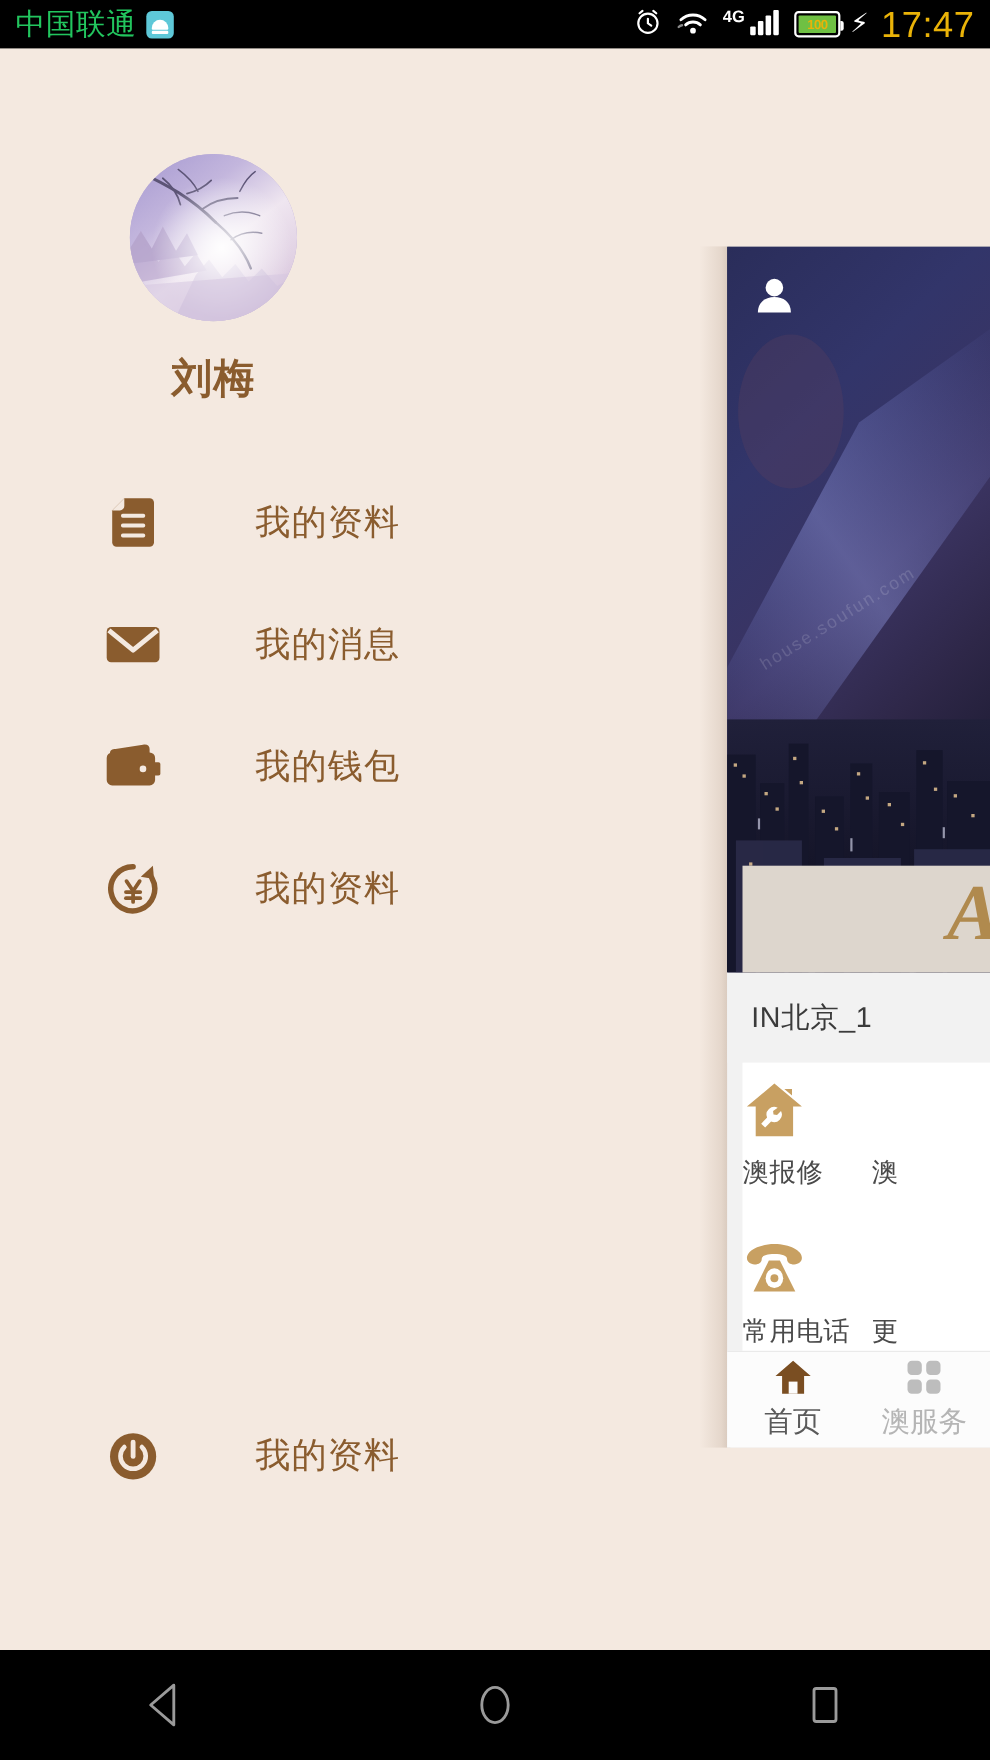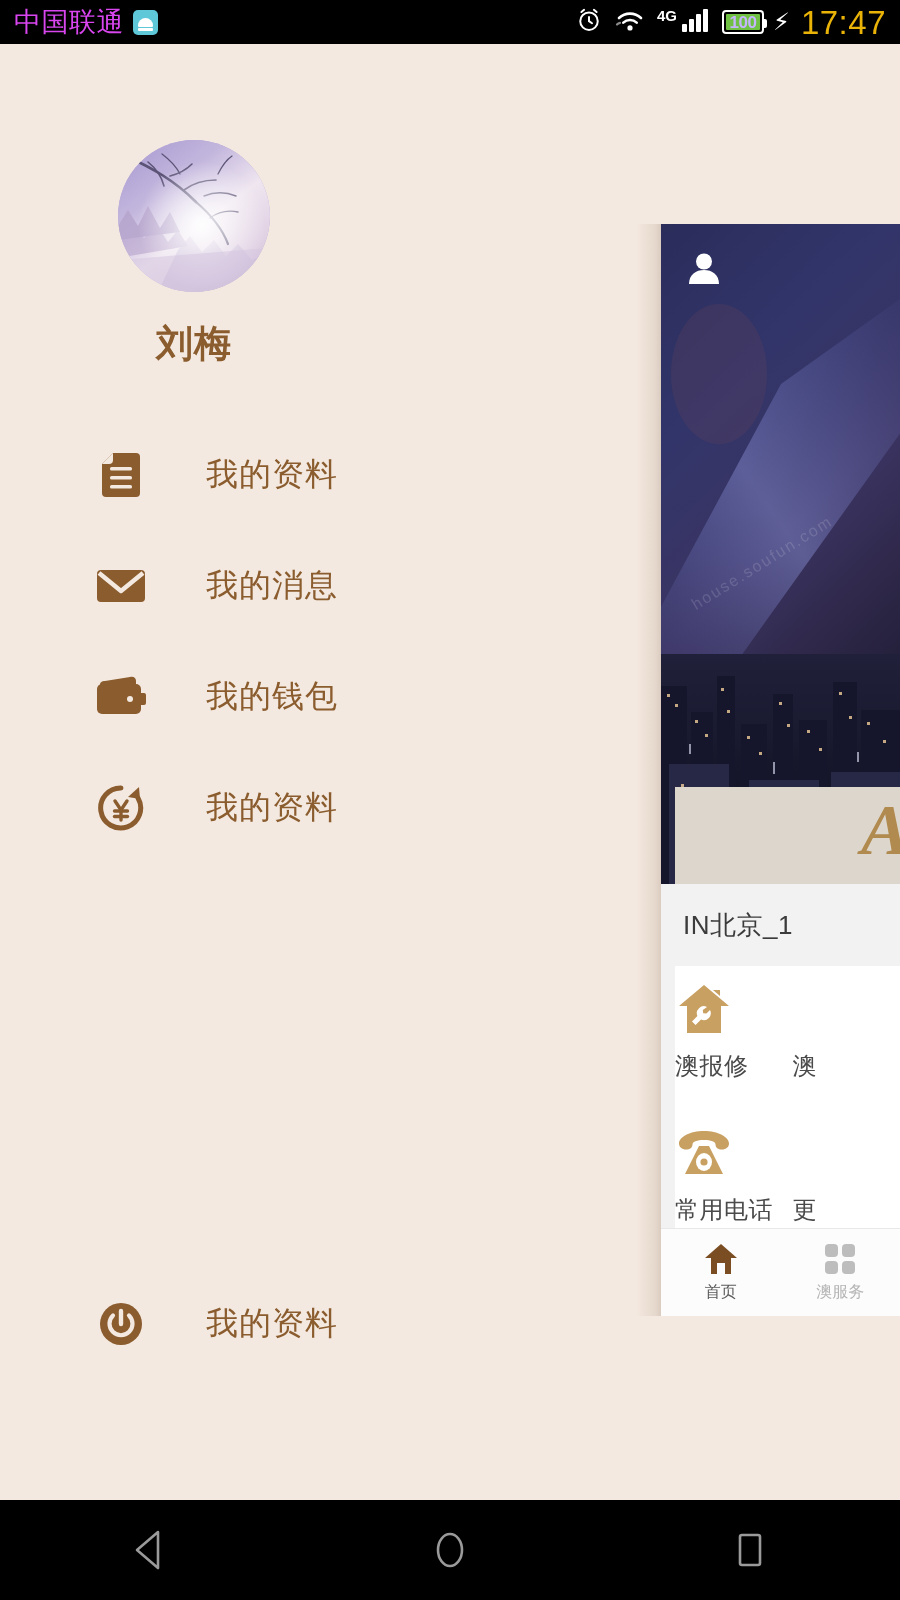--- a/index.html
+++ b/index.html
@@ -27,21 +27,21 @@
     justify-content: space-between;
     padding: 0 14px;
     z-index: 60;
   }
   .status-left {
     display: flex;
     align-items: center;
     gap: 9px;
   }
   .carrier {
-    color: #d946ef;
+    color: #22c55e;
     font-size: 27px;
     letter-spacing: 0.5px;
     line-height: 1;
   }
   .android-chip {
     width: 25px; height: 25px;
     border-radius: 5px;
     background: #5ec8d8;
     position: relative;
     flex: none;
@@ -97,22 +97,22 @@
     border-radius: 0 2px 2px 0;
   }
   .battery-fill {
     position: absolute;
     inset: 2px;
     background: #6fc043;
     border-radius: 1px;
   }
   .battery-text {
     position: relative;
-    color: #c4b5fd;
-    font-size: 17px;
+    color: #eab308;
+    font-size: 12px;
     font-weight: bold;
     line-height: 1;
     letter-spacing: -0.5px;
   }
   .bolt {
     color: #fff;
     font-size: 24px;
     line-height: 1;
     margin-left: -2px;
   }
@@ -169,21 +169,21 @@
   .menu-icon {
     width: 50px; height: 50px;
     flex: none;
     display: flex;
     align-items: center;
     justify-content: center;
     color: #8a5c2e;
   }
   .menu-icon svg { display: block; }
   .menu-label {
-    margin-left: 60px;
+    margin-left: 86px;
     color: #8a5c2e;
     font-size: 32px;
     letter-spacing: 1px;
     text-align: right;
   }
 
   .logout {
     position: absolute;
     left: 0; top: 1255px;
     width: 500px;
@@ -332,21 +332,21 @@
     cursor: pointer;
   }
   .tab-icon {
     width: 36px; height: 34px;
     display: flex;
     align-items: center;
     justify-content: center;
   }
   .tab-icon svg { display: block; }
   .tab-label {
-    font-size: 16px;
+    font-size: 26px;
     white-space: nowrap;
   }
   .tab.active .tab-icon { color: #7a4e22; }
   .tab.active .tab-label { color: #5a5a5a; }
   .tab.inactive .tab-icon { color: #bdbdbd; }
   .tab.inactive .tab-label { color: #b5b5b5; }
 
   
   .nav-bar {
     position: absolute;

